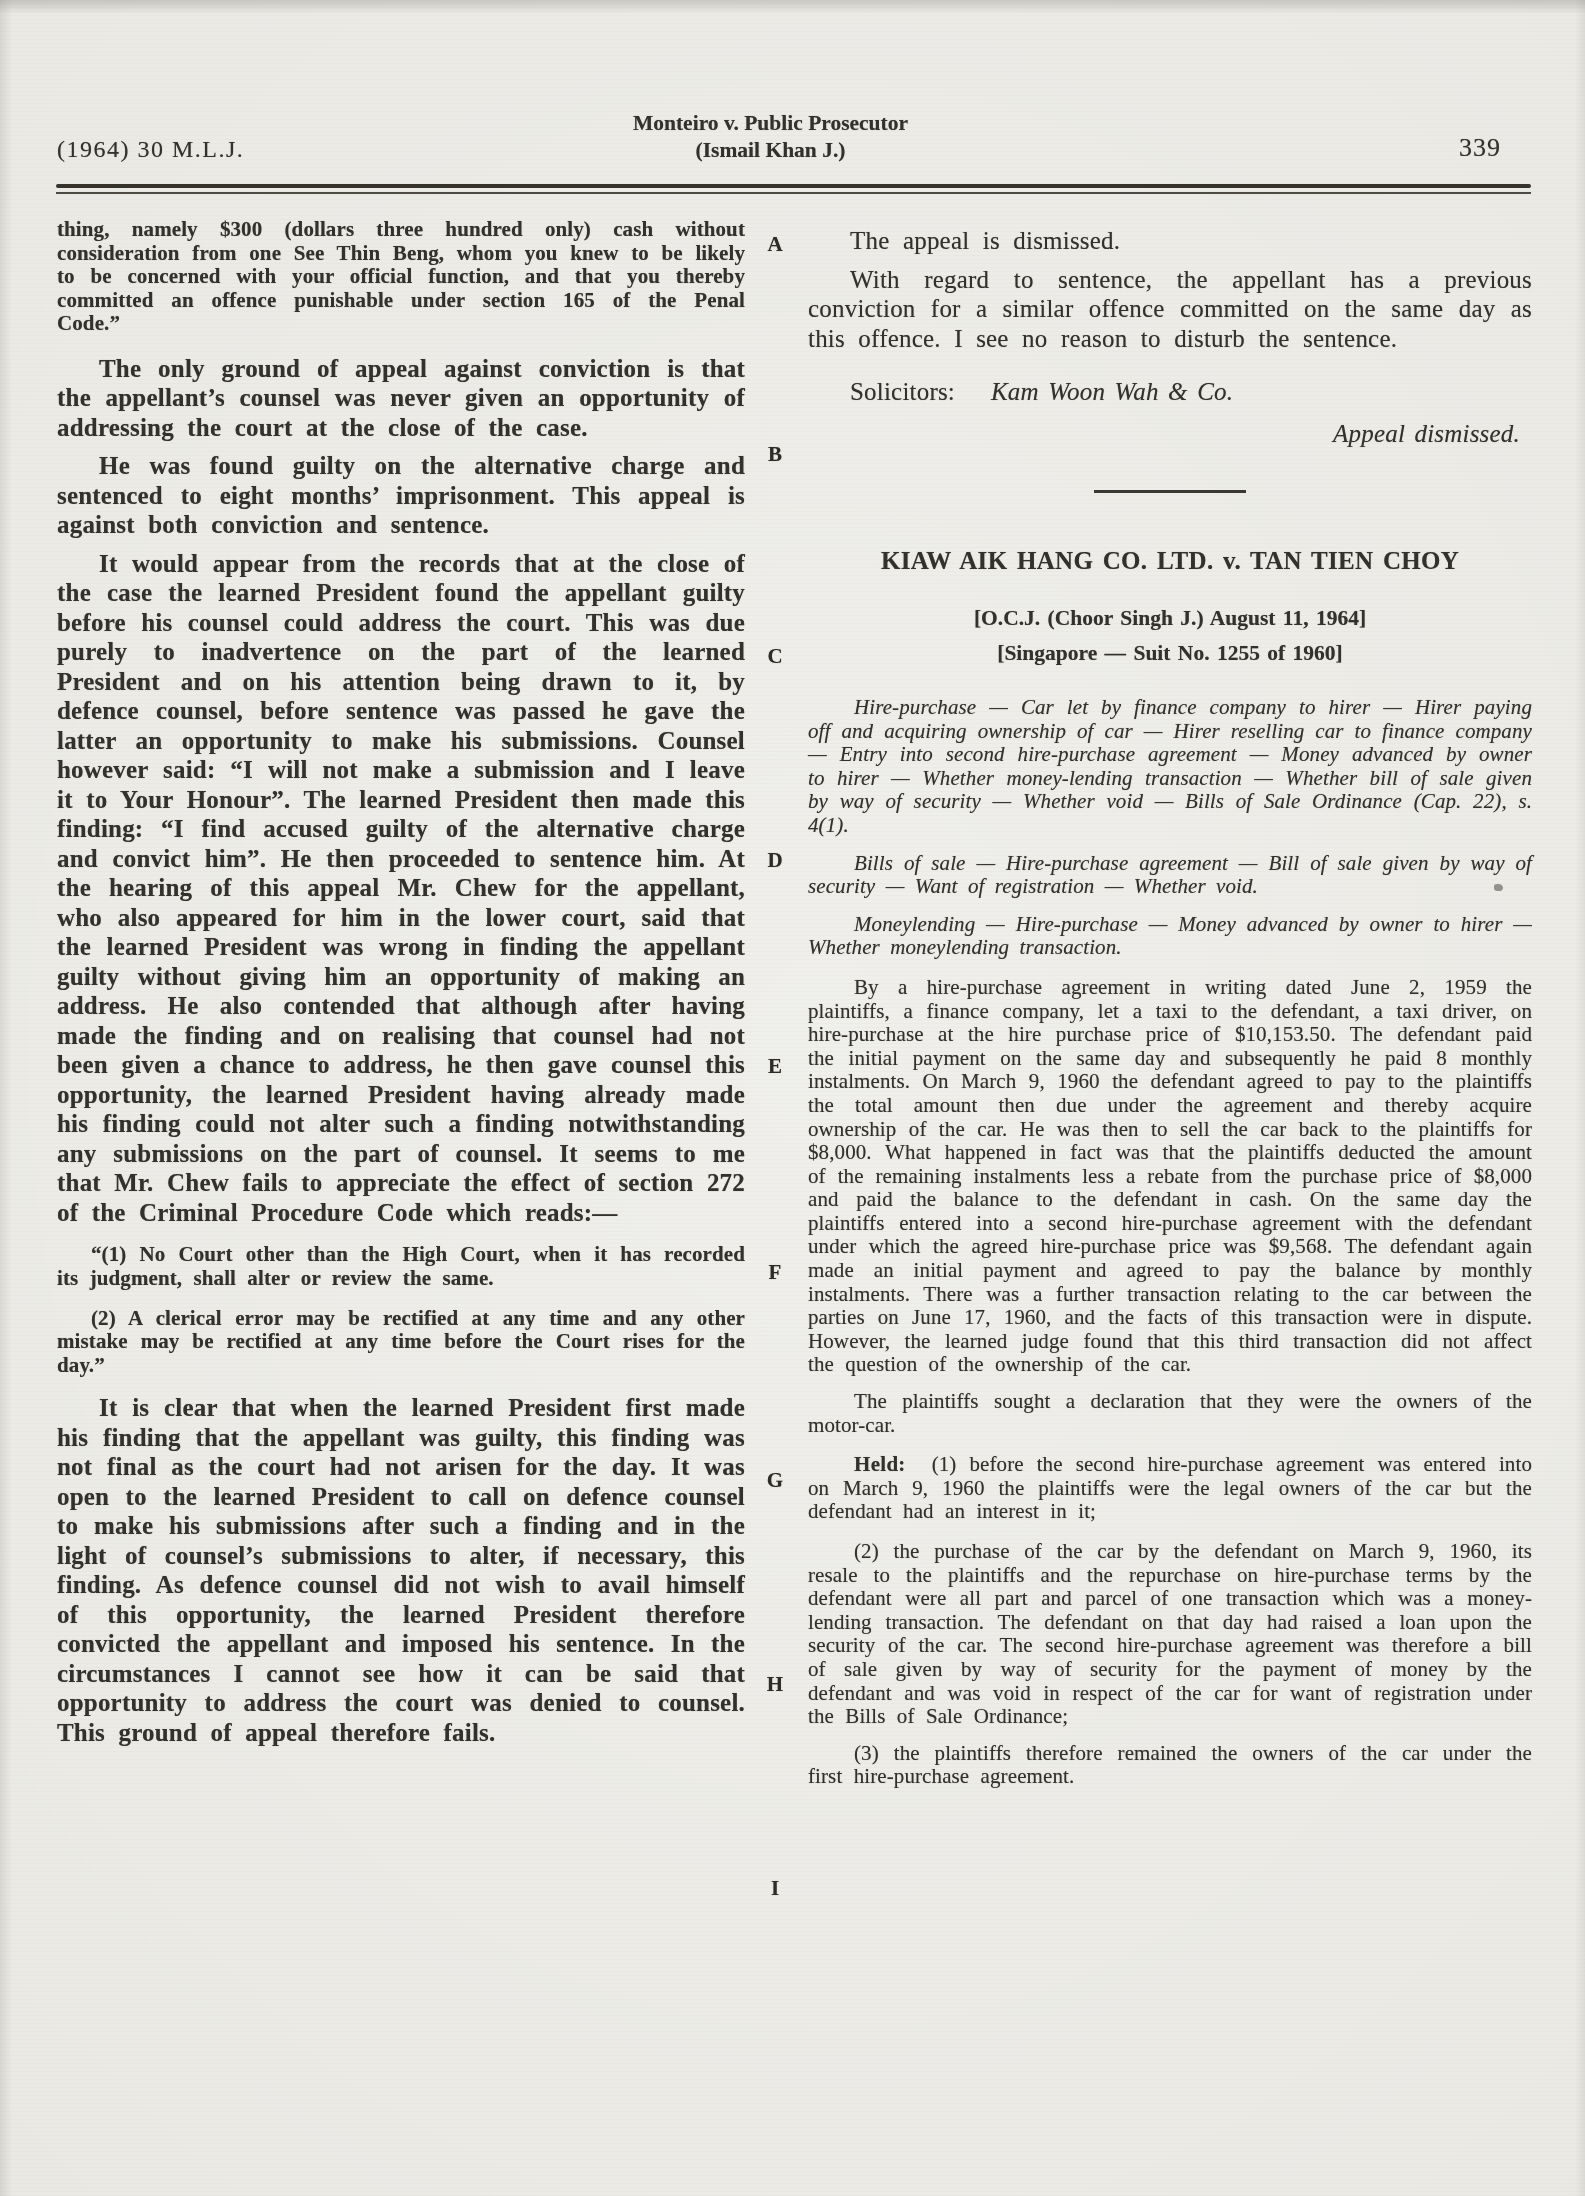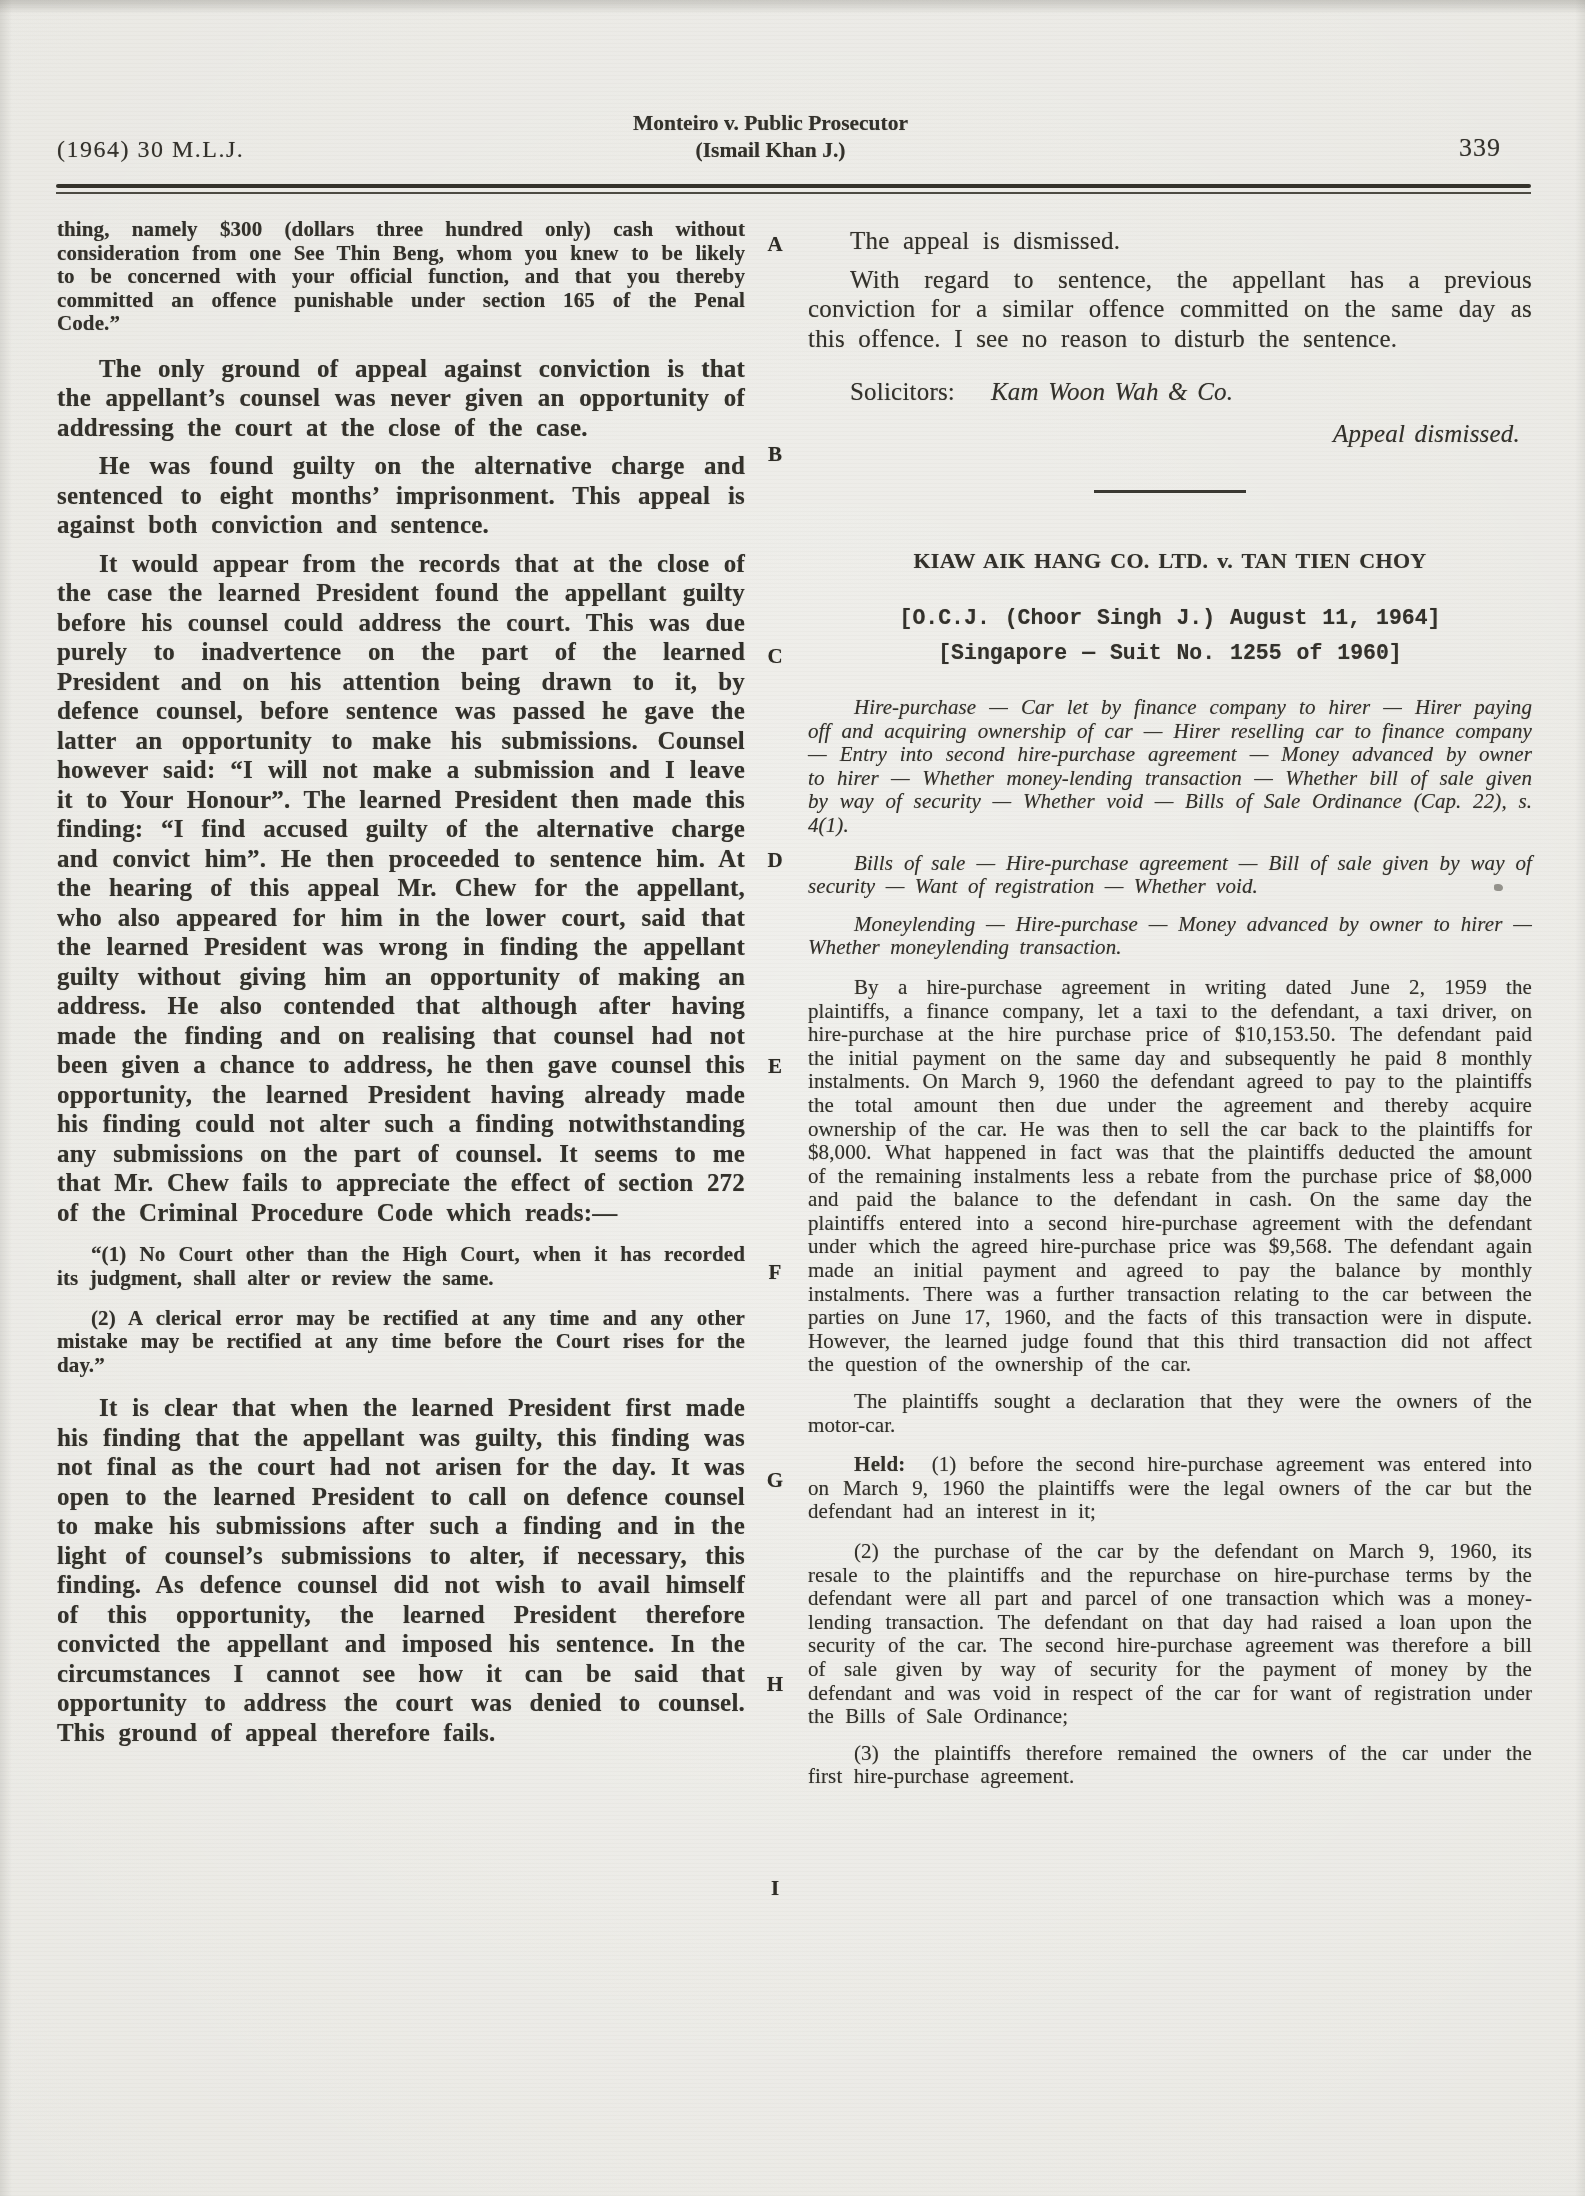--- a/index.html
+++ b/index.html
@@ -49,24 +49,24 @@
   .closing { margin-top:4px; }
 
   .dismissed-p { margin-top:8px; }
   .result-line { text-align:right; text-indent:0; font-style:italic; padding-right:12px;
                  margin-top:12px; word-spacing:3px; }
   .solicitors  { margin-top:24px; }
   .firm { font-style:italic; margin-left:36px; word-spacing:3px; }
 
   .sep-rule { width:152px; height:3px; background:#3a3831; margin:42px auto 0 auto; }
 
-  .case-title { text-align:center; text-indent:0; font-weight:bold; font-size:22px;
+  .case-title { text-align:center; text-indent:0; font-weight:bold; font-size:25px;
                 line-height:32px; margin-top:52px; word-spacing:3px; letter-spacing:0.3px; }
   .bracket-line { text-align:center; text-indent:0; font-weight:bold; font-size:21.5px;
-                  line-height:26px; word-spacing:2px;font-family:Liberation Mono, monospace; }
+                  line-height:26px; word-spacing:2px; }
   .court-line { margin-top:28px; }
   .suit-line  { margin-top:9px; }
 
   .catch { font-style:italic; text-indent:46px; margin-top:14px; word-spacing:5px; }
   .hn    { text-indent:46px; margin-top:13px; }
   .held b { letter-spacing:0.3px; }
 
   
   .gutter-letter { position:absolute; left:755px; width:40px; text-align:center;
                    font-weight:bold; font-size:21px; color:#2e2c26; }

